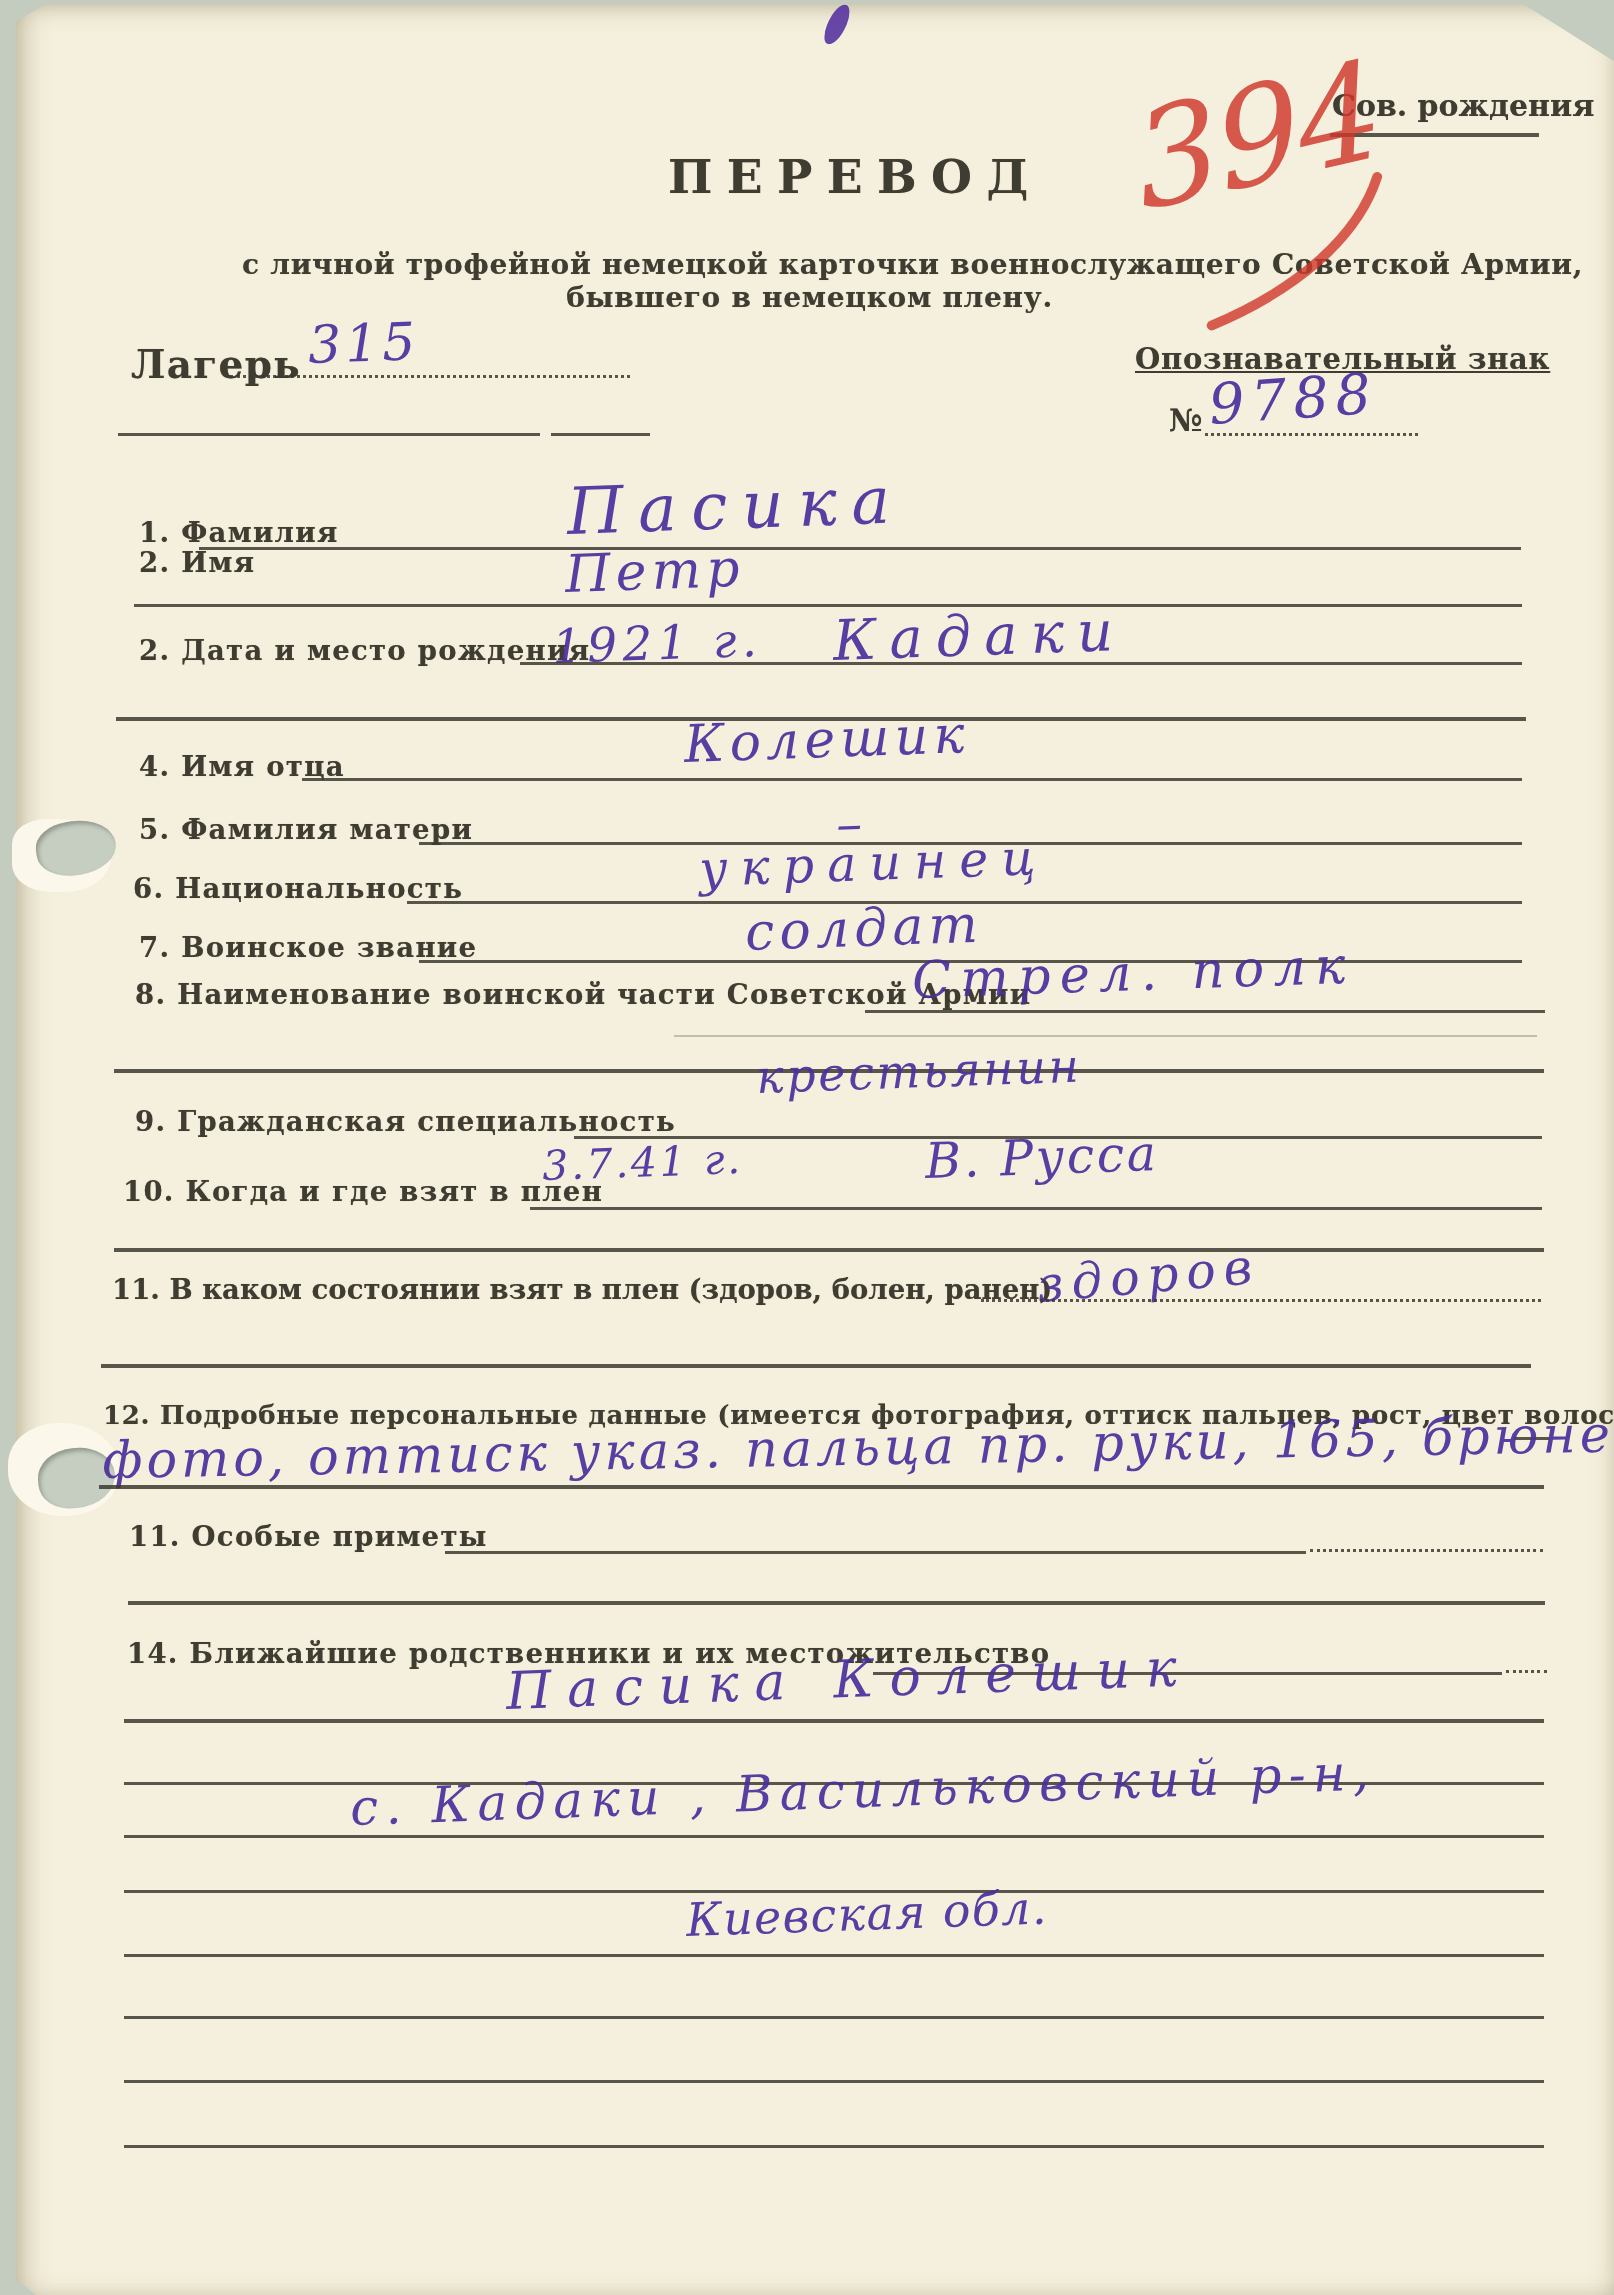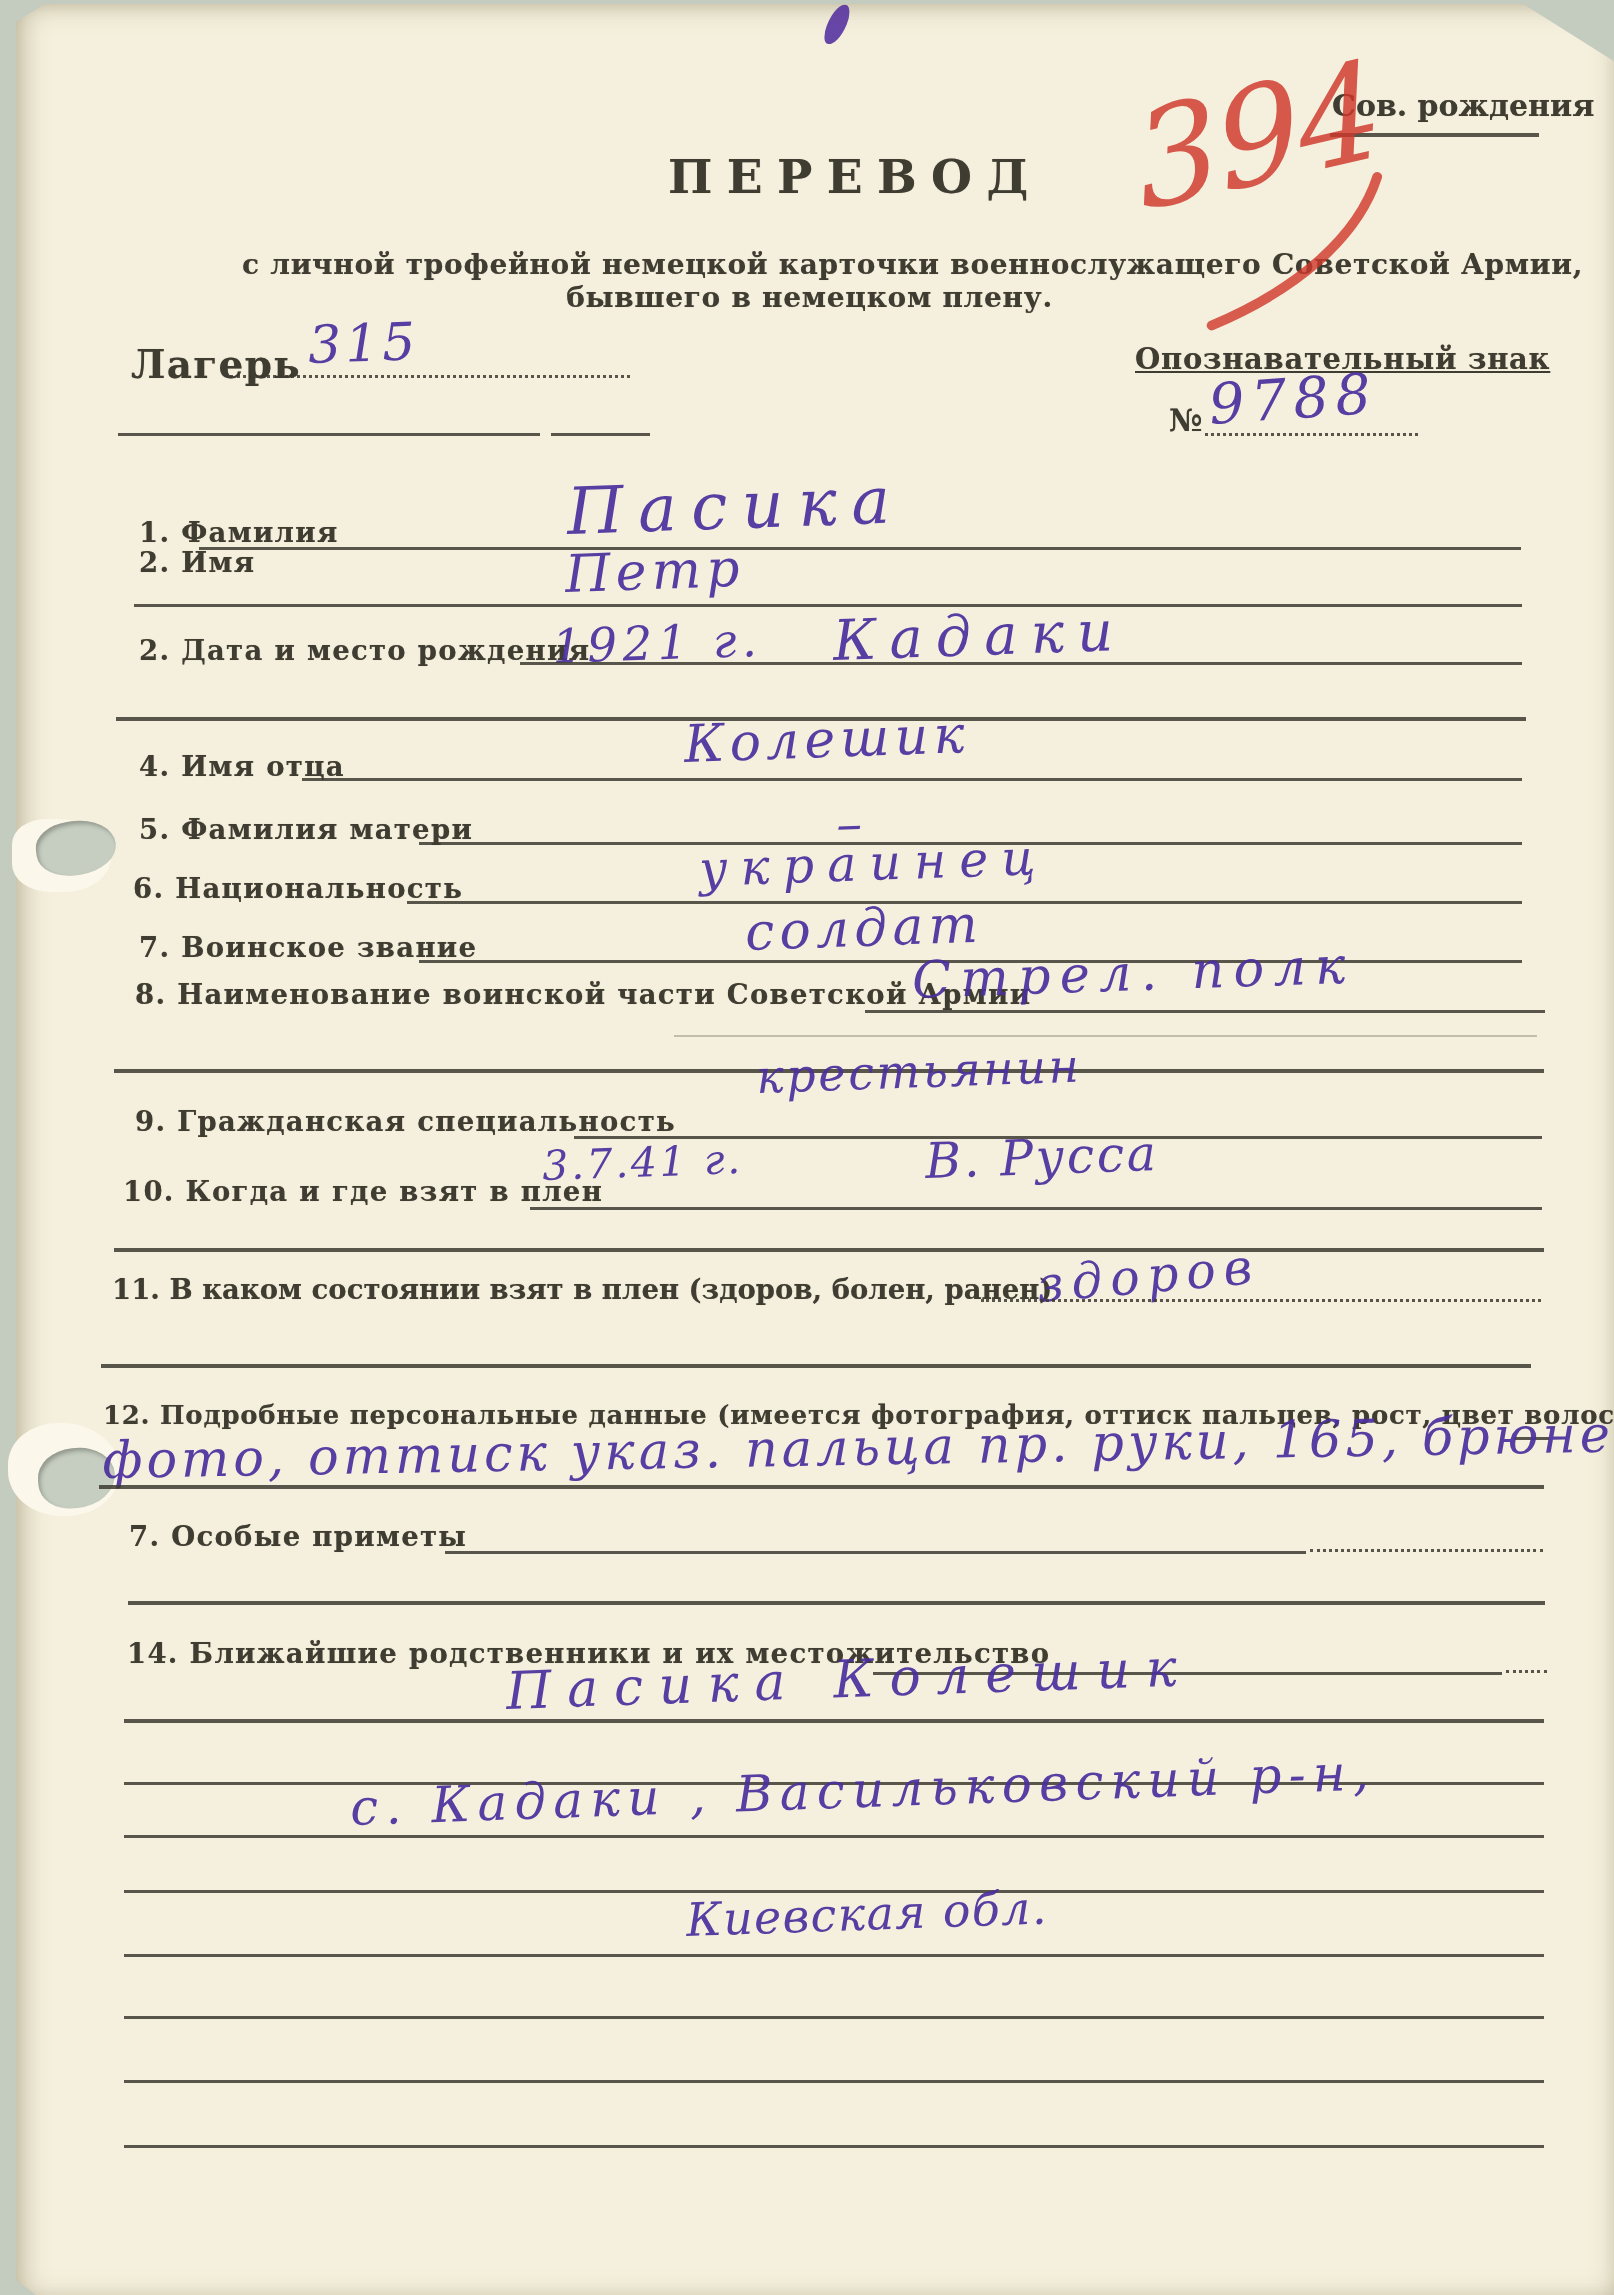--- a/index.html
+++ b/index.html
@@ -119,21 +119,21 @@
   <div class="hw" style="left:1039px;top:1261px;font-size:49px;letter-spacing:7.8px;transform:rotate(-5deg);">здоров</div>
   <div class="dot" style="left:981px;top:1299px;width:560px;"></div>
 
   <div class="line thick" style="left:101px;top:1364px;width:1430px;"></div>
 
   <div class="lbl" style="left:103px;top:1402px;font-size:26px;letter-spacing:0.7px;">12. Подробные персональные данные (имеется фотография, оттиск пальцев, рост, цвет волос)</div>
   <div class="line" style="left:1514px;top:1437px;width:35px;"></div>
   <div class="hw" style="left:103px;top:1435px;font-size:51px;letter-spacing:3.9px;transform:rotate(-1deg);">фото, оттиск указ. пальца пр. руки, 165, брюнет</div>
   <div class="line thick" style="left:99px;top:1485px;width:1445px;"></div>
 
-  <div class="lbl" style="left:129px;top:1522px;">7. Особые приметы</div>
+  <div class="lbl" style="left:129px;top:1522px;">11. Особые приметы</div>
   <div class="line" style="left:445px;top:1551px;width:861px;"></div>
   <div class="dot" style="left:1310px;top:1549px;width:233px;"></div>
 
   <div class="line thick" style="left:128px;top:1601px;width:1417px;"></div>
 
   <div class="lbl" style="left:127px;top:1639px;">14. Ближайшие родственники и их местожительство</div>
   <div class="line" style="left:873px;top:1672px;width:629px;"></div>
   <div class="dot" style="left:1506px;top:1670px;width:41px;"></div>
 
   <div class="hw" style="left:507px;top:1665px;font-size:52px;letter-spacing:15.7px;">Пасика Колешик</div>

